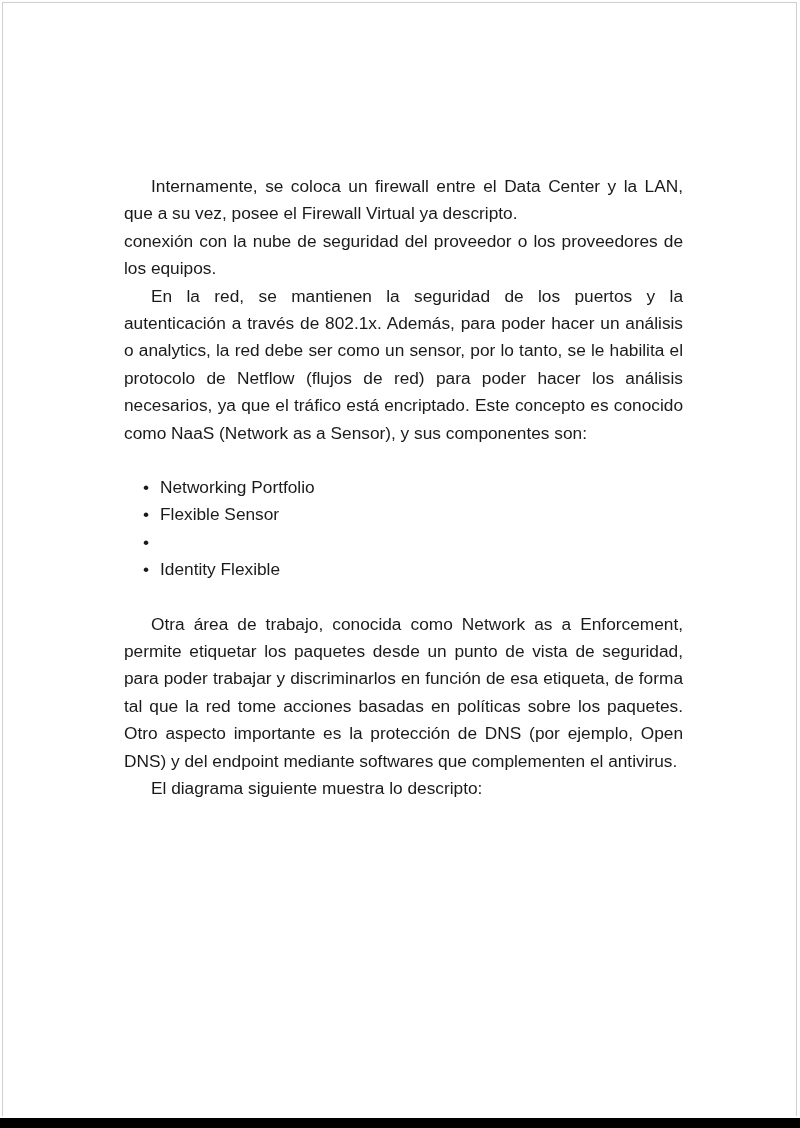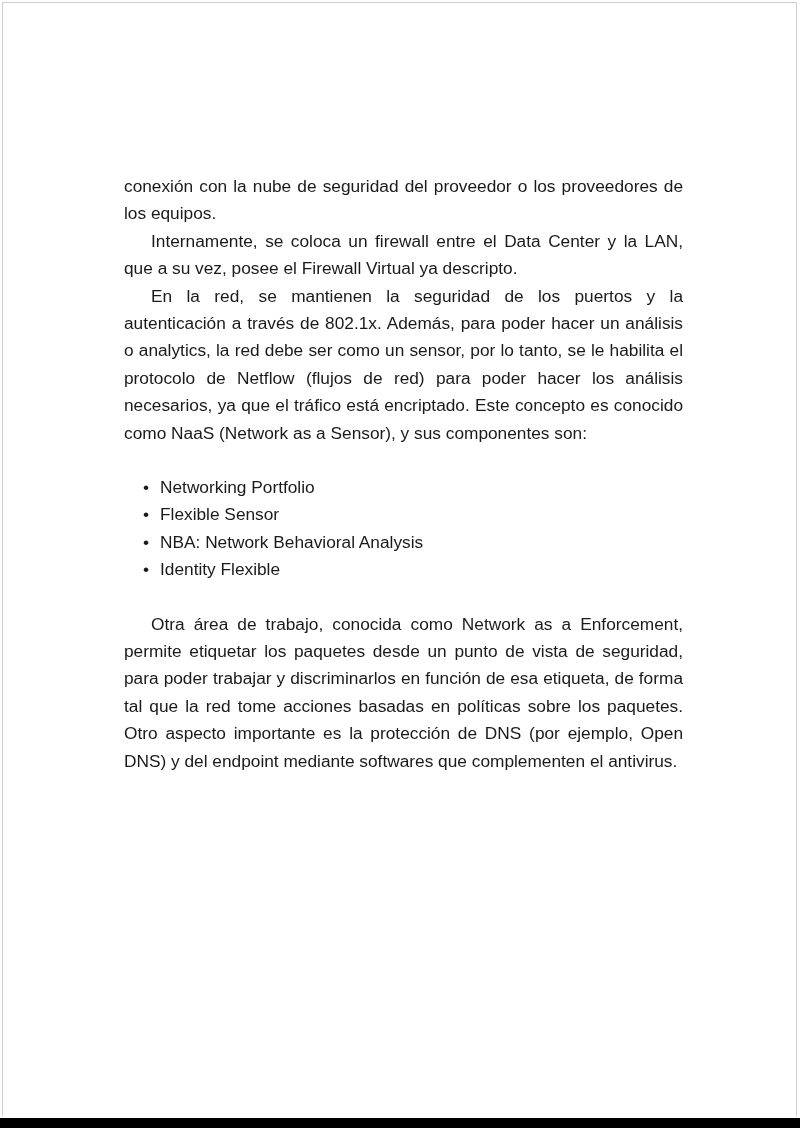--- a/index.html
+++ b/index.html
@@ -70,41 +70,41 @@
       width: 12px;
       text-align: center;
     }
   </style>
 </head>
 <body>
 
 <div class="page">
   <div class="content">
 
+    <p class="para indent last-left">Internamente, se coloca un firewall entre el Data Center y la LAN, que a su vez, posee el Firewall Virtual ya descripto.</p>
     <p class="para last-left">conexión con la nube de seguridad del proveedor o los proveedores de los equipos.</p>
-    <p class="para indent last-left">Internamente, se coloca un firewall entre el Data Center y la LAN, que a su vez, posee el Firewall Virtual ya descripto.</p>
     <p class="para indent last-left">En la red, se mantienen la seguridad de los puertos y la autenticación a través de 802.1x. Además, para poder hacer un análisis o analytics, la red debe ser como un sensor, por lo tanto, se le habilita el protocolo de Netflow (flujos de red) para poder hacer los análisis necesarios, ya que el tráfico está encriptado. Este concepto es conocido como NaaS (Network as a Sensor), y sus componentes son:</p>
 
     <ul class="bullet-list">
       <li>
         <span class="bullet-dot">•</span>
         <span>Networking Portfolio</span>
       </li>
       <li>
         <span class="bullet-dot">•</span>
         <span>Flexible Sensor</span>
       </li>
       <li>
         <span class="bullet-dot">•</span>
-        <span>NBA: Network Behavioral Analysis</span>
       </li>
       <li>
         <span class="bullet-dot">•</span>
         <span>Identity Flexible</span>
       </li>
     </ul>
 
     <p class="para indent last-left">Otra área de trabajo, conocida como Network as a Enforcement, permite etiquetar los paquetes desde un punto de vista de seguridad, para poder trabajar y discriminarlos en función de esa etiqueta, de forma tal que la red tome acciones basadas en políticas sobre los paquetes. Otro aspecto importante es la protección de DNS (por ejemplo, Open DNS) y del endpoint mediante softwares que complementen el antivirus.</p>
+    <p class="para indent last-left">El diagrama siguiente muestra lo descripto:</p>
 
   </div>
 </div>
 
 <div class="bottom-bar"></div>
 
 </body></html>

